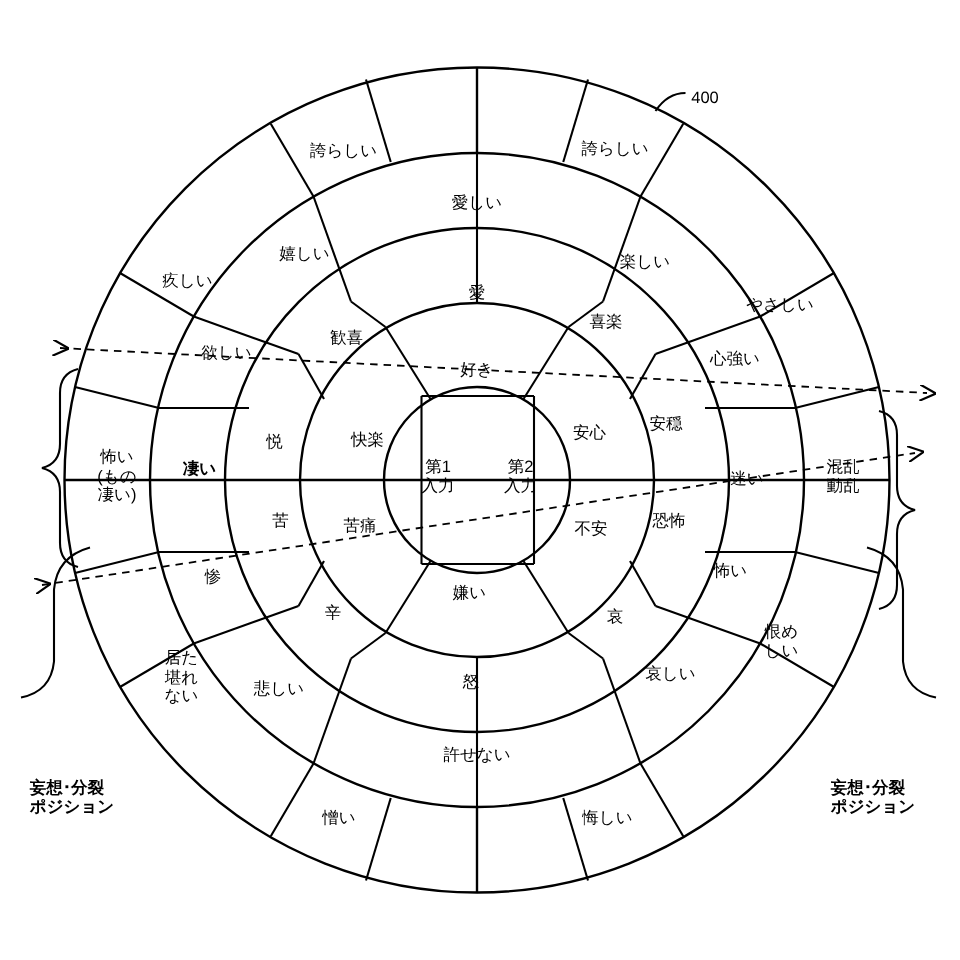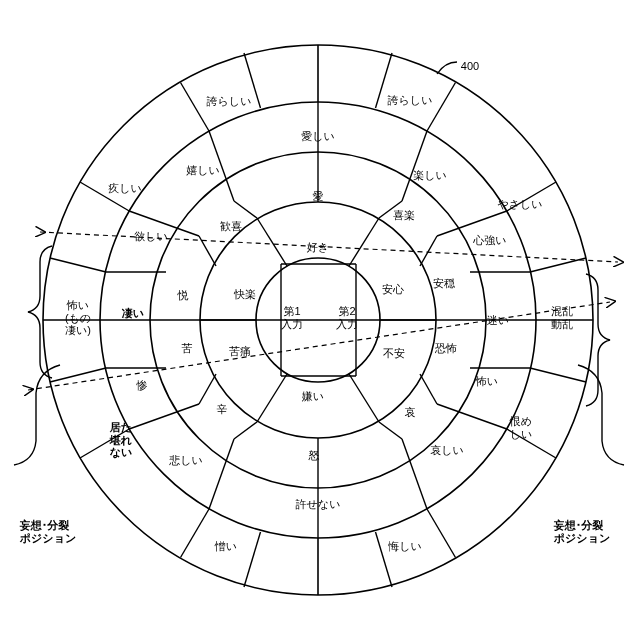--- a/index.html
+++ b/index.html
@@ -160,21 +160,21 @@
       <div class="lbl" style="left: 240px; top: 351px;">苦痛</div>
       <div class="lbl" style="left: 394px; top: 353px;">不安</div>
       <div class="lbl" style="left: 446px; top: 348px;">恐怖</div>
       <div class="lbl" style="left: 142px; top: 385px;">惨</div>
       <div class="lbl" style="left: 487px; top: 381px;">怖い</div>
       <div class="lbl" style="left: 313px; top: 396px;">嫌い</div>
       <div class="lbl" style="left: 222px; top: 409px;">辛</div>
       <div class="lbl" style="left: 410px; top: 412px;">哀</div>
       <div class="lbl" style="left: 521px; top: 428px;">恨め
 しい</div>
-      <div class="lbl" style="left: 121px; top: 440px; font-weight: bold;">居た
+      <div class="lbl" style="left: 121px; top: 452px;">居た
 堪れ
 ない</div>
       <div class="lbl" style="left: 186px; top: 460px;">悲しい</div>
       <div class="lbl" style="left: 314px; top: 455px;">怒</div>
       <div class="lbl" style="left: 447px; top: 450px;">哀しい</div>
       <div class="lbl" style="left: 318px; top: 504px;">許せない</div>
       <div class="lbl" style="left: 226px; top: 546px;">憎い</div>
       <div class="lbl" style="left: 405px; top: 546px;">悔しい</div>
     </div>
 

